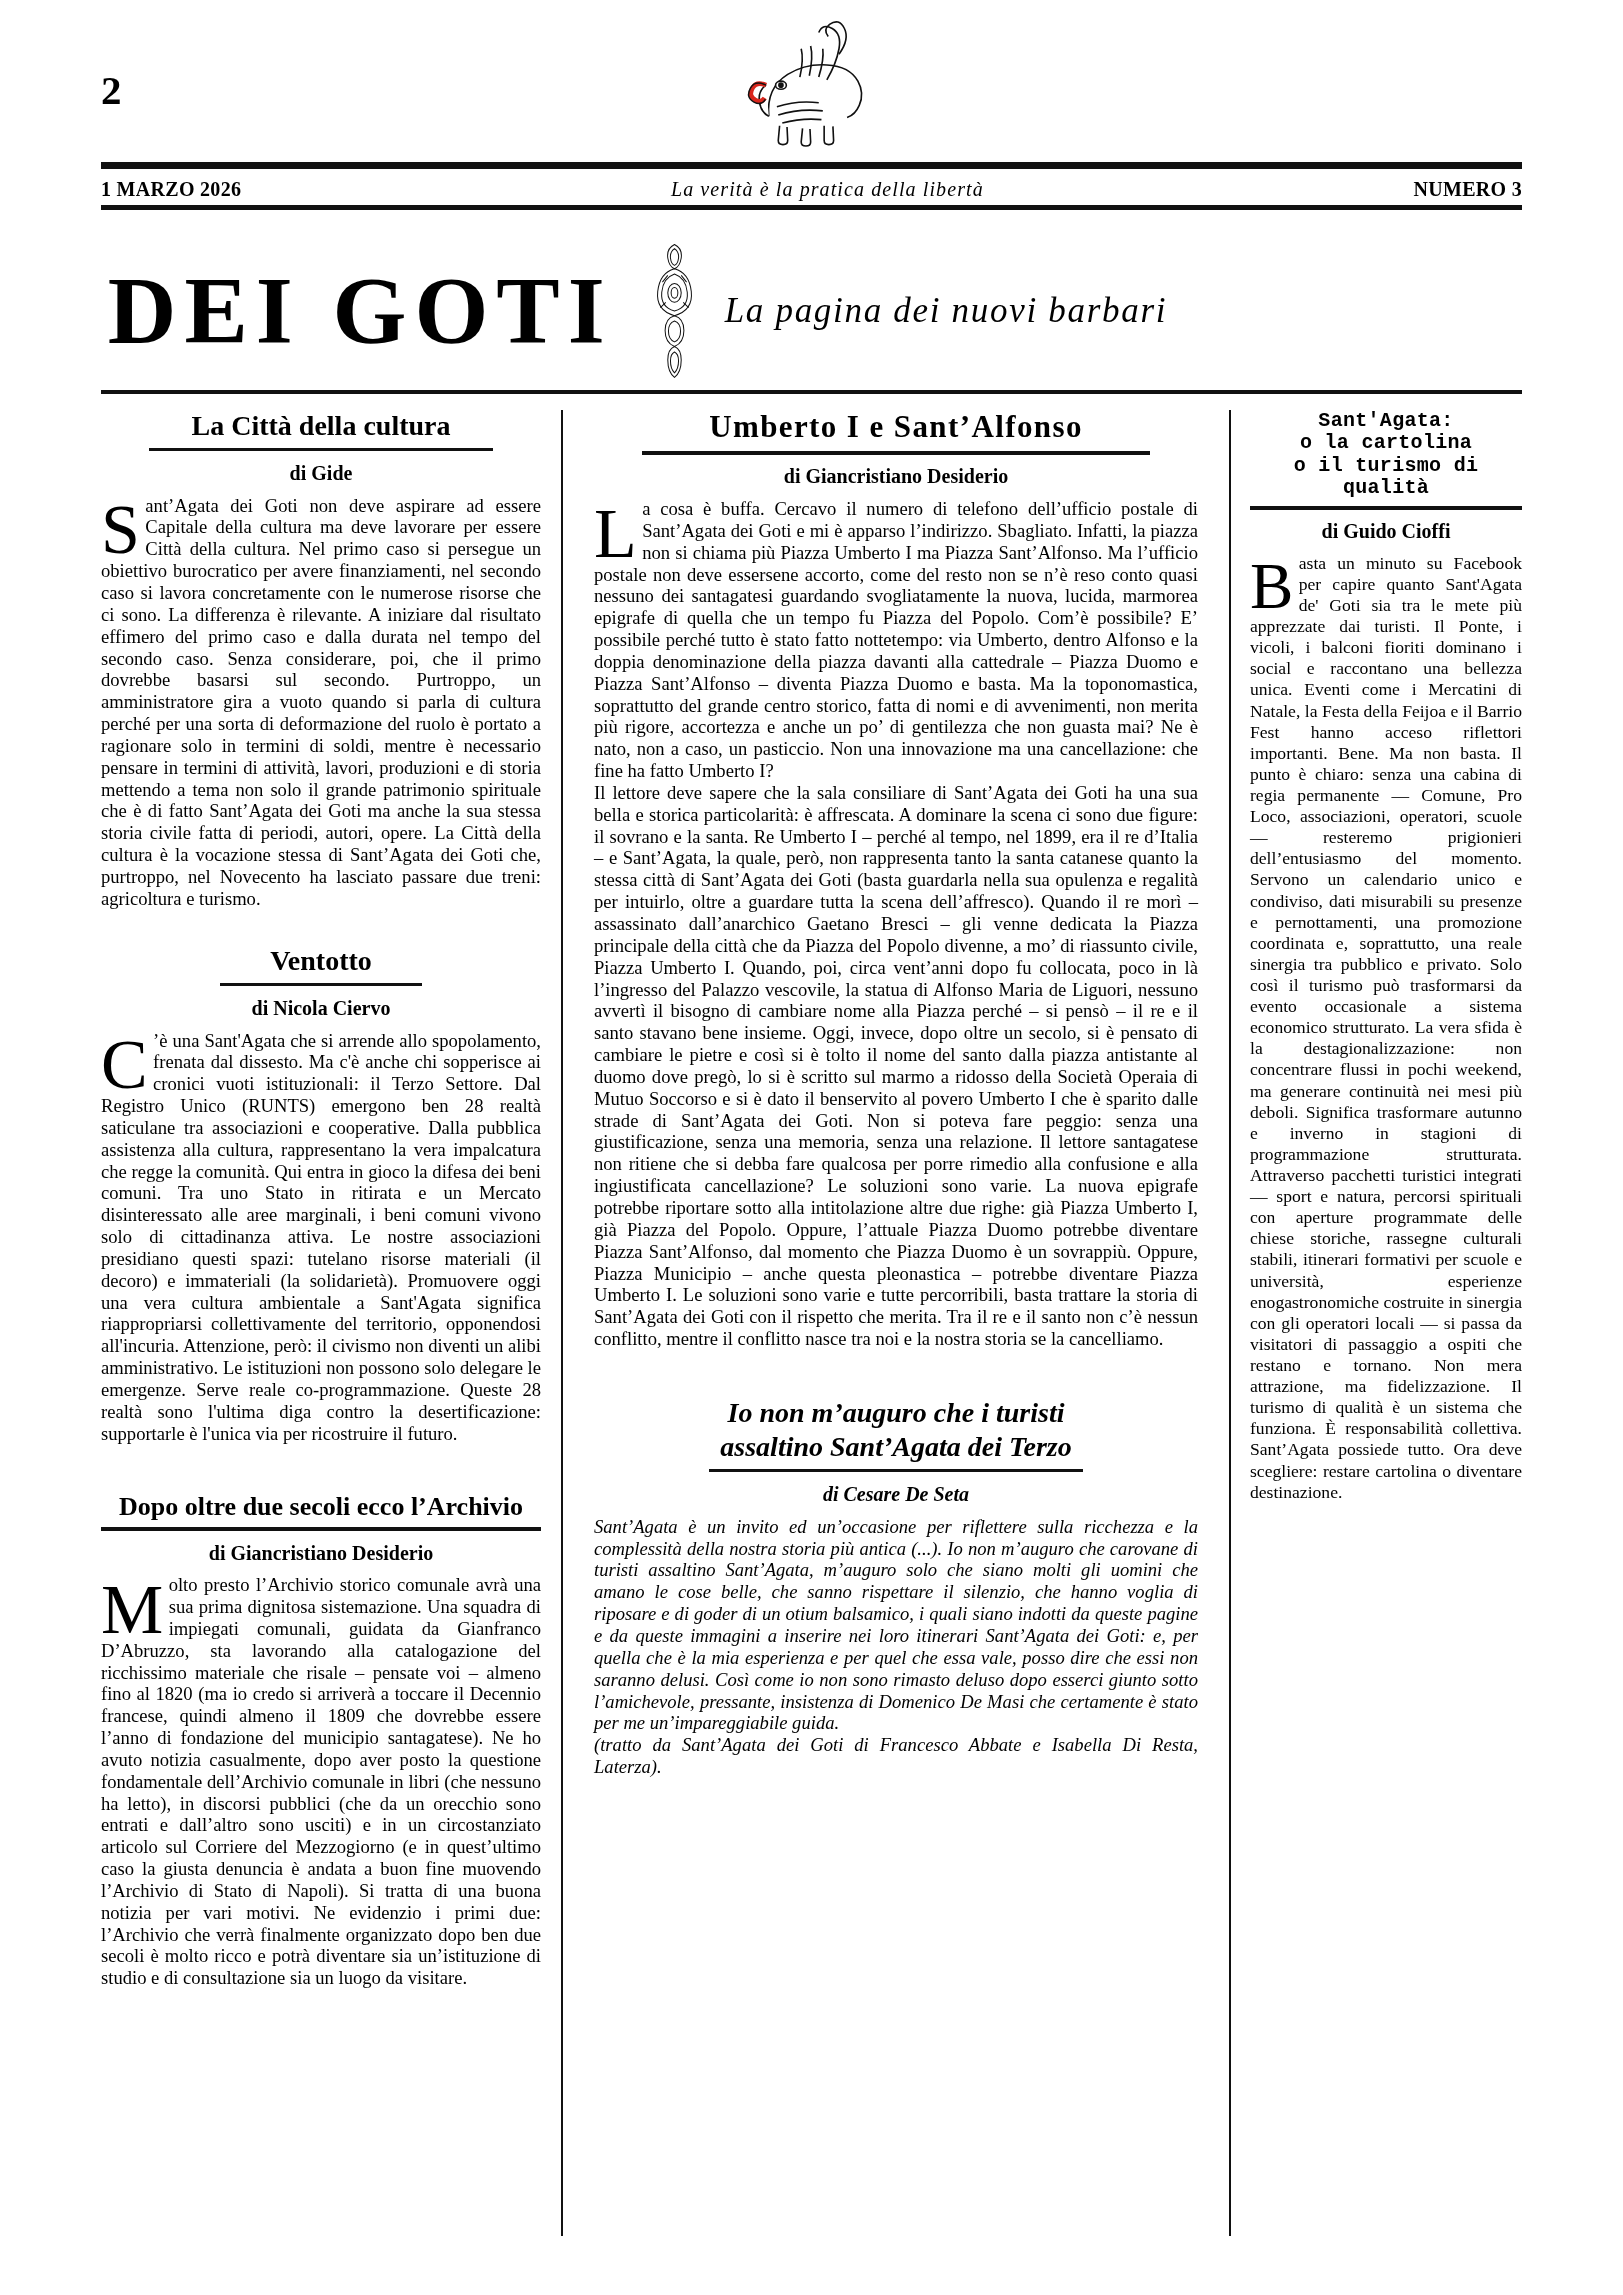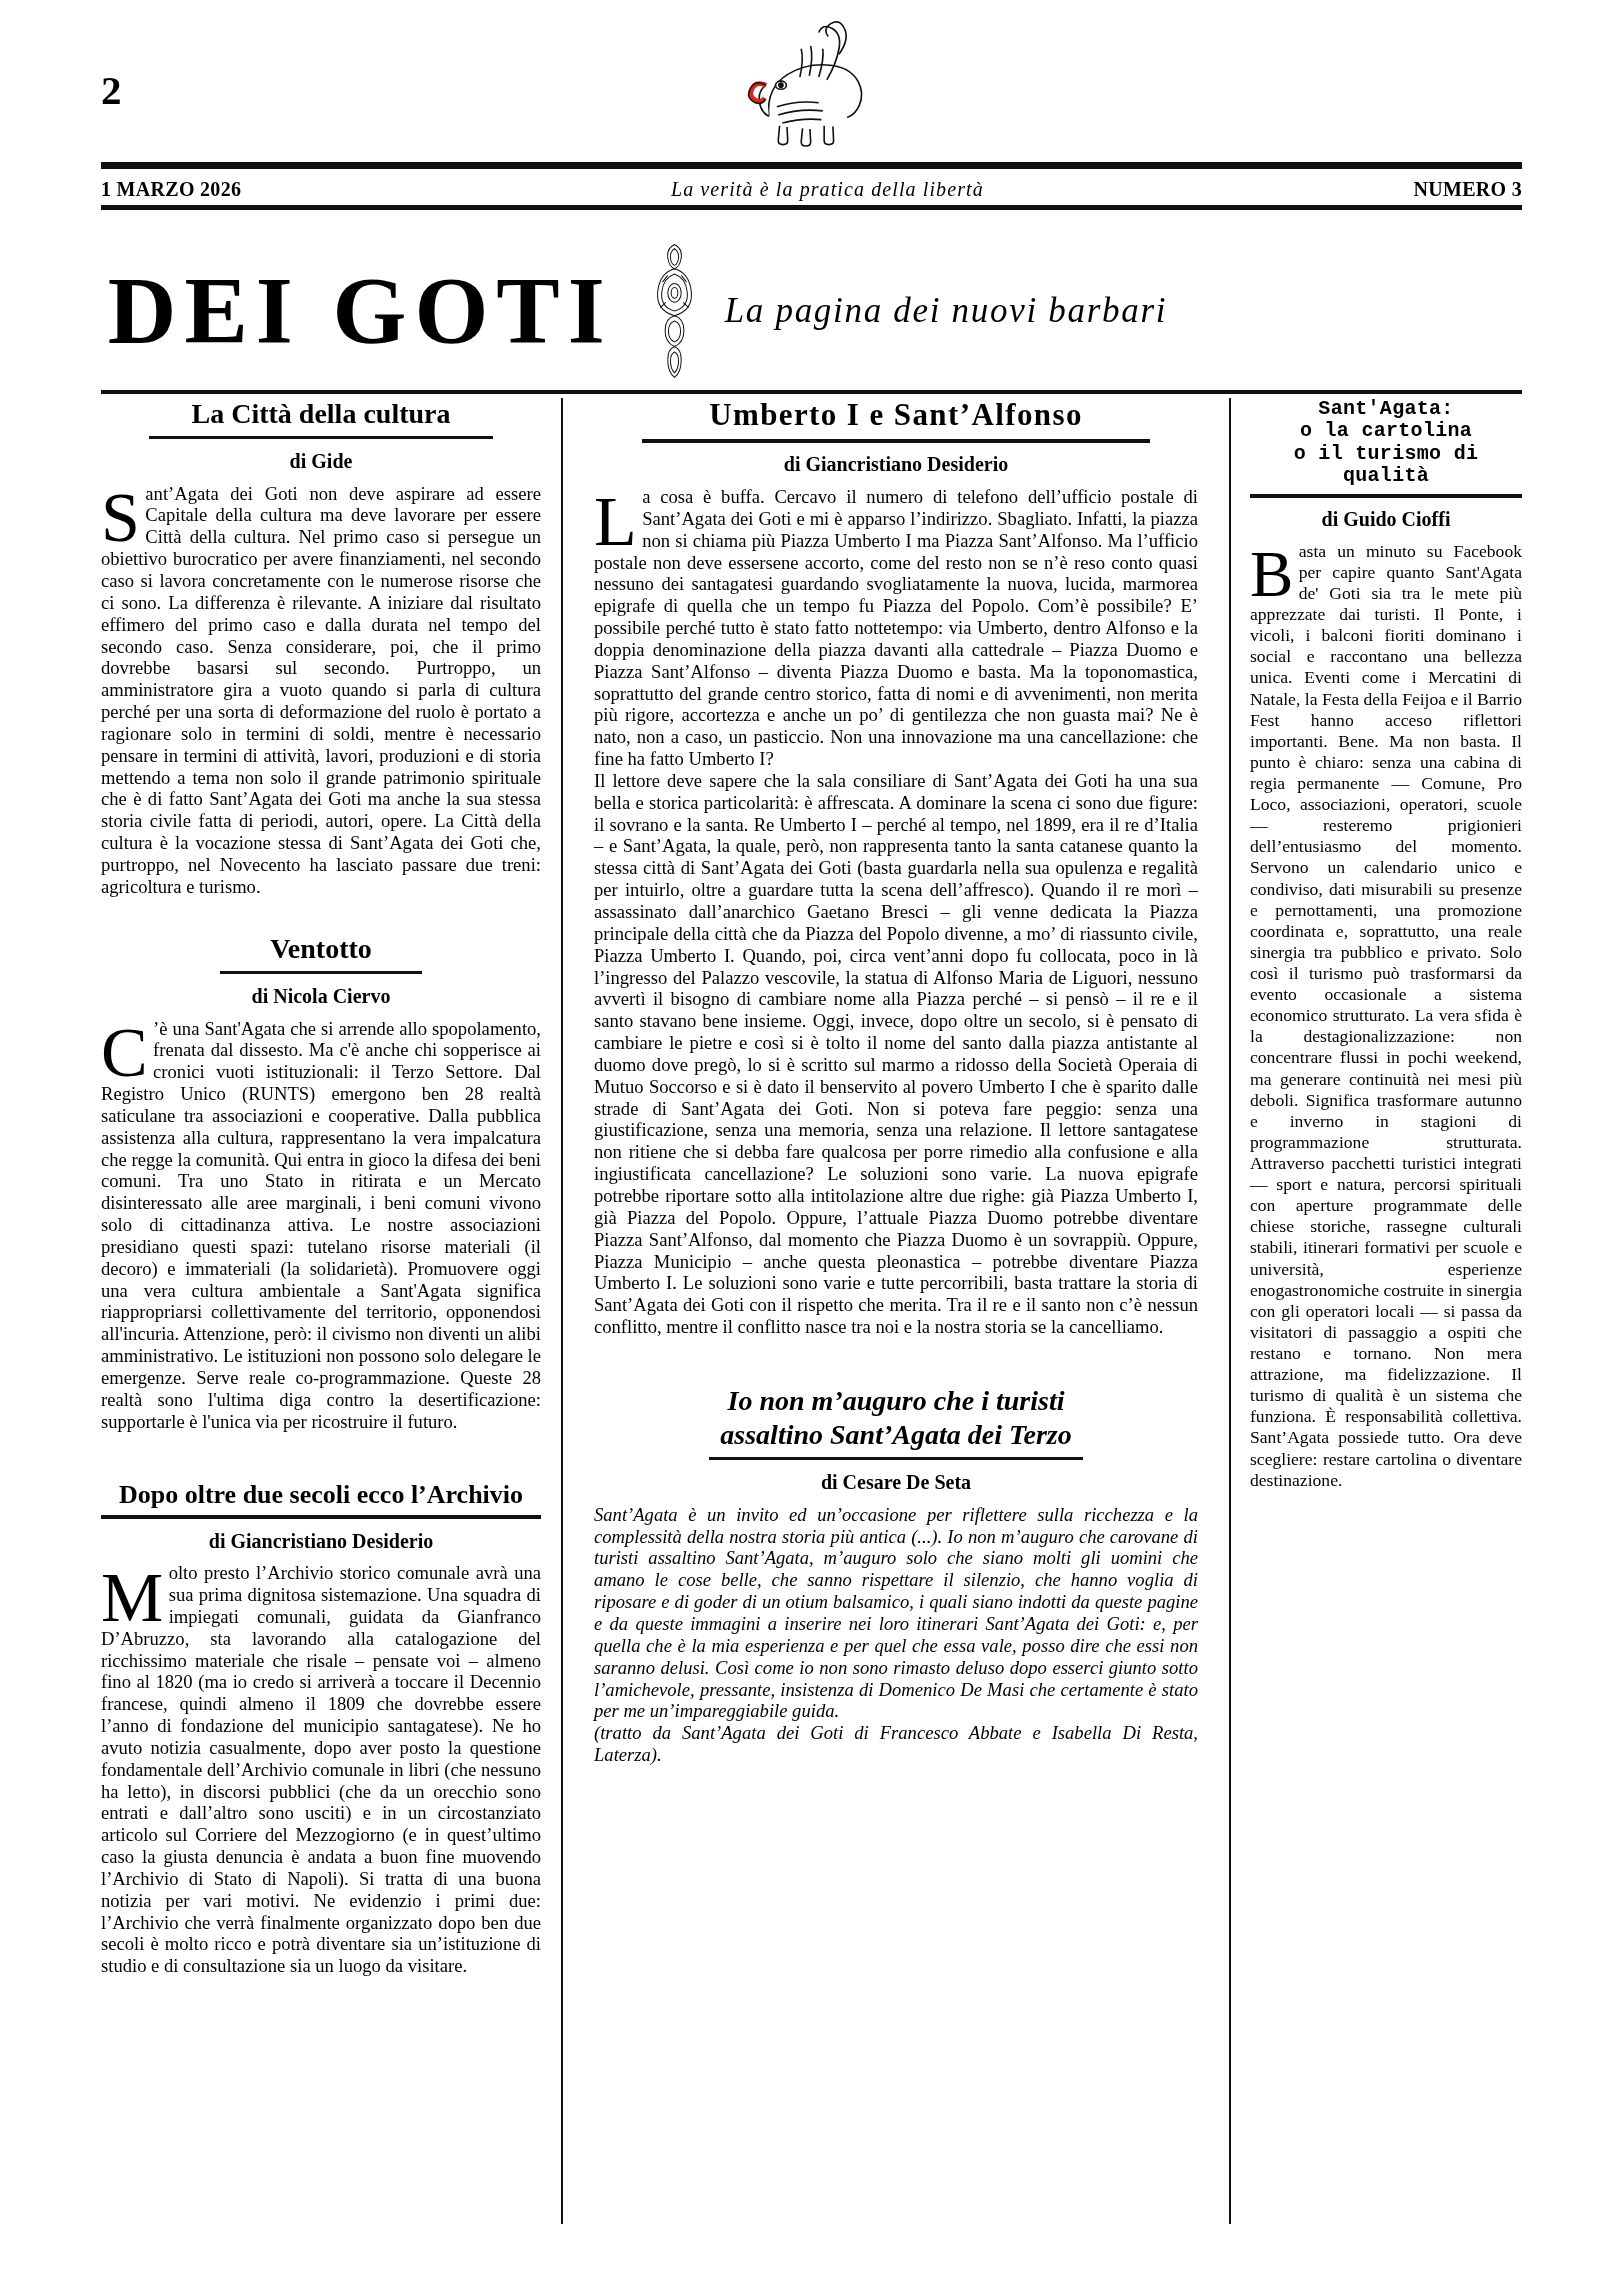--- a/index.html
+++ b/index.html
@@ -18,33 +18,33 @@
   .rule-med{position:absolute;left:0;right:0;top:205px;height:4.7px;background:#111;}
 
   
   .titleblock{position:relative;height:156px;margin-top:23px;display:flex;align-items:center;}
   .paper-title{font-size:95px;font-weight:700;letter-spacing:8px;line-height:1;font-family:"Liberation Serif",serif;margin-left:6.8px;}
   .fibula{width:47px;height:142px;margin-left:38px;margin-right:27px;flex:none;}
   .tagline{font-size:35px;font-style:italic;letter-spacing:1.7px;font-family:"Liberation Serif",serif;text-align:right;}
   .rule-thin{height:3.4px;background:#111;margin-top:1.4px;}
 
   
-  .cols{display:flex;margin-top:4px;height:1826px;}
+  .cols{display:flex;margin-top:16px;height:1826px;}
   .col{box-sizing:border-box;}
   .col1{width:460px;padding-right:20px;}
   .col2{width:670px;padding:0 31px;border-left:2px solid #111;border-right:2px solid #111;}
   .col3{width:291px;padding-left:19px;}
 
   h2.head{font-size:28px;font-weight:700;text-align:center;line-height:1.12;margin:0;font-family:"Liberation Serif",serif;}
   h2.head.big{font-size:31px;letter-spacing:1.4px;}
   h2.head.italic{font-style:italic;letter-spacing:0;}
   h2.head.sans{font-family:Liberation Mono, monospace;font-size:20px;letter-spacing:0.3px;}
   .headrule{height:3.4px;background:#111;margin:6.8px auto 0;}
   .byline{font-size:20px;font-weight:700;text-align:center;margin:10.8px 0 9.5px;font-family:"Liberation Serif",serif;}
-  .byline.italic{}
+  .byline.italic{font-style:italic;}
   .art{margin-bottom:20px;}
   p.body{font-size:18.6px;line-height:1.175;text-align:justify;margin:0;font-family:"Liberation Serif",serif;
          -webkit-hyphens:auto;hyphens:auto;}
   p.body.ital{font-style:italic;}
   p.body + p.body{text-indent:0;}
   .drop{float:left;font-size:70px;line-height:.82;font-weight:400;padding:4px 5.4px 0 0;margin-top:2.7px;font-family:"Liberation Serif",serif;}
   .col3 p.body{font-size:17.6px;line-height:1.2;}
   .col3 .drop{font-size:65px;}
   .spacer-sm{height:15px;}
   .spacer-md{height:27px;}

